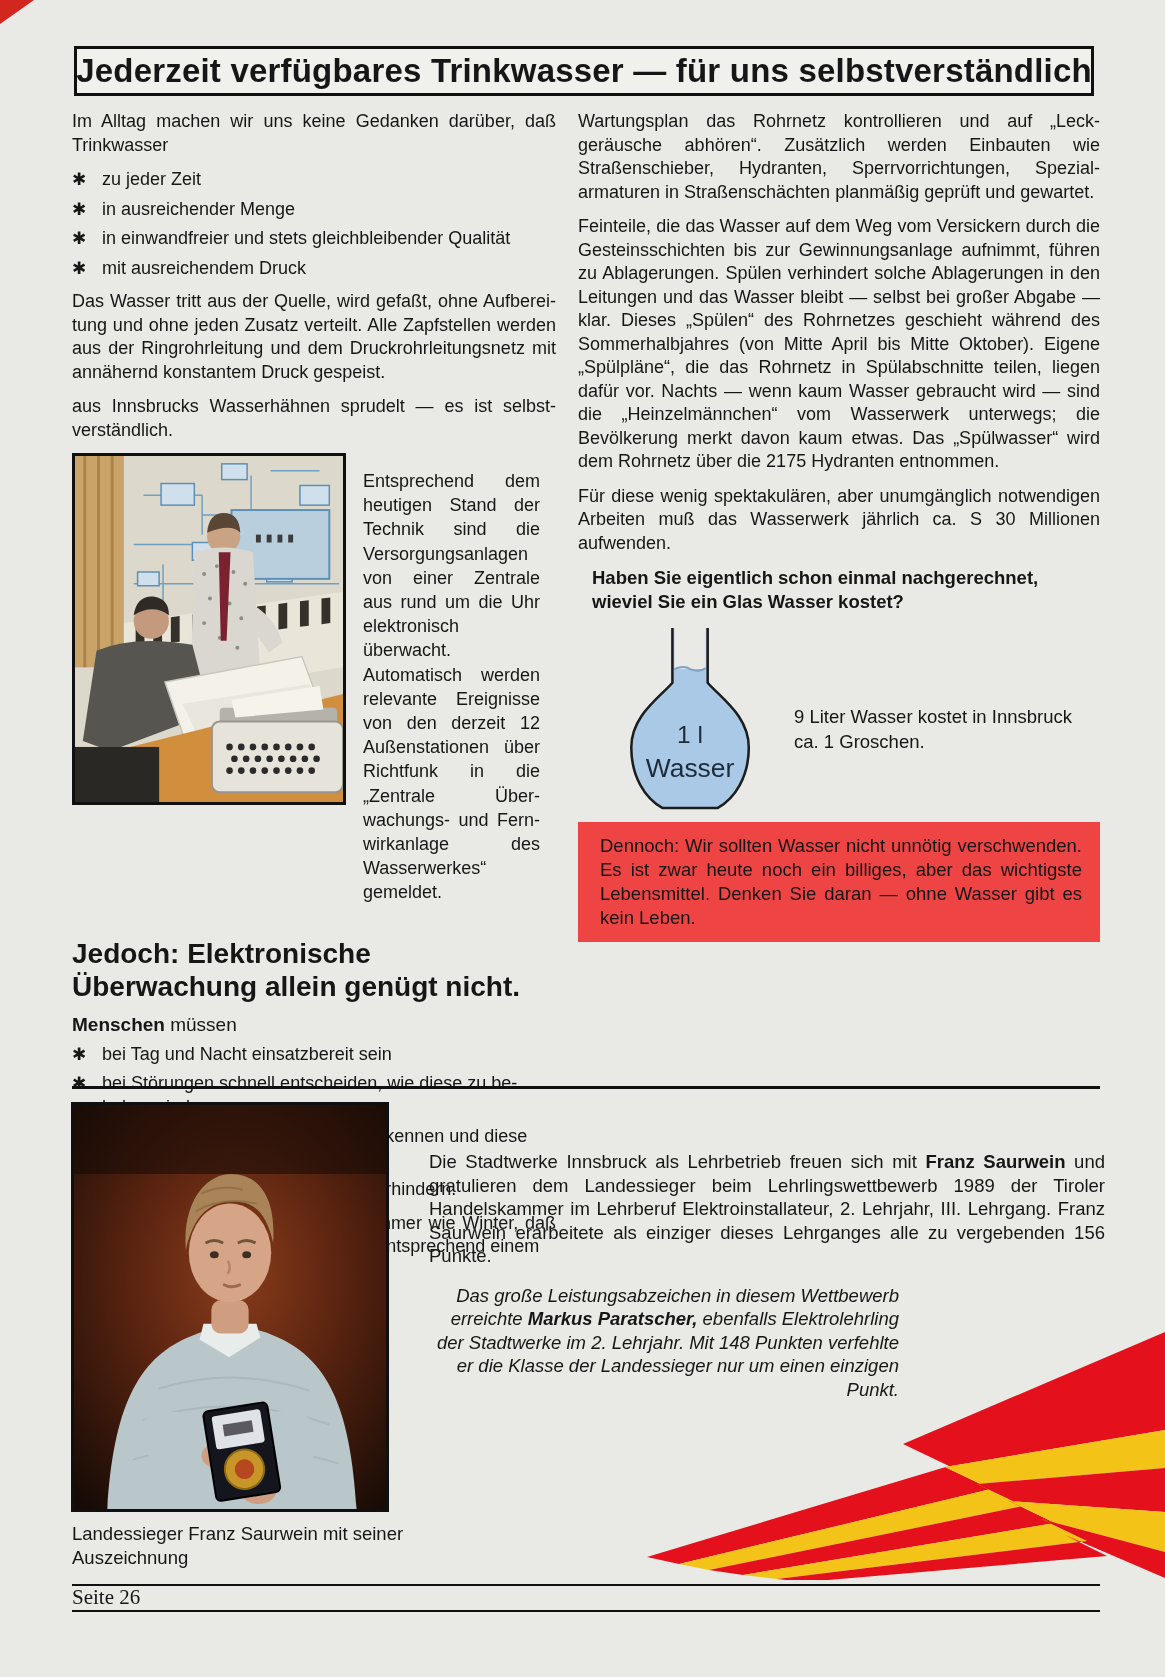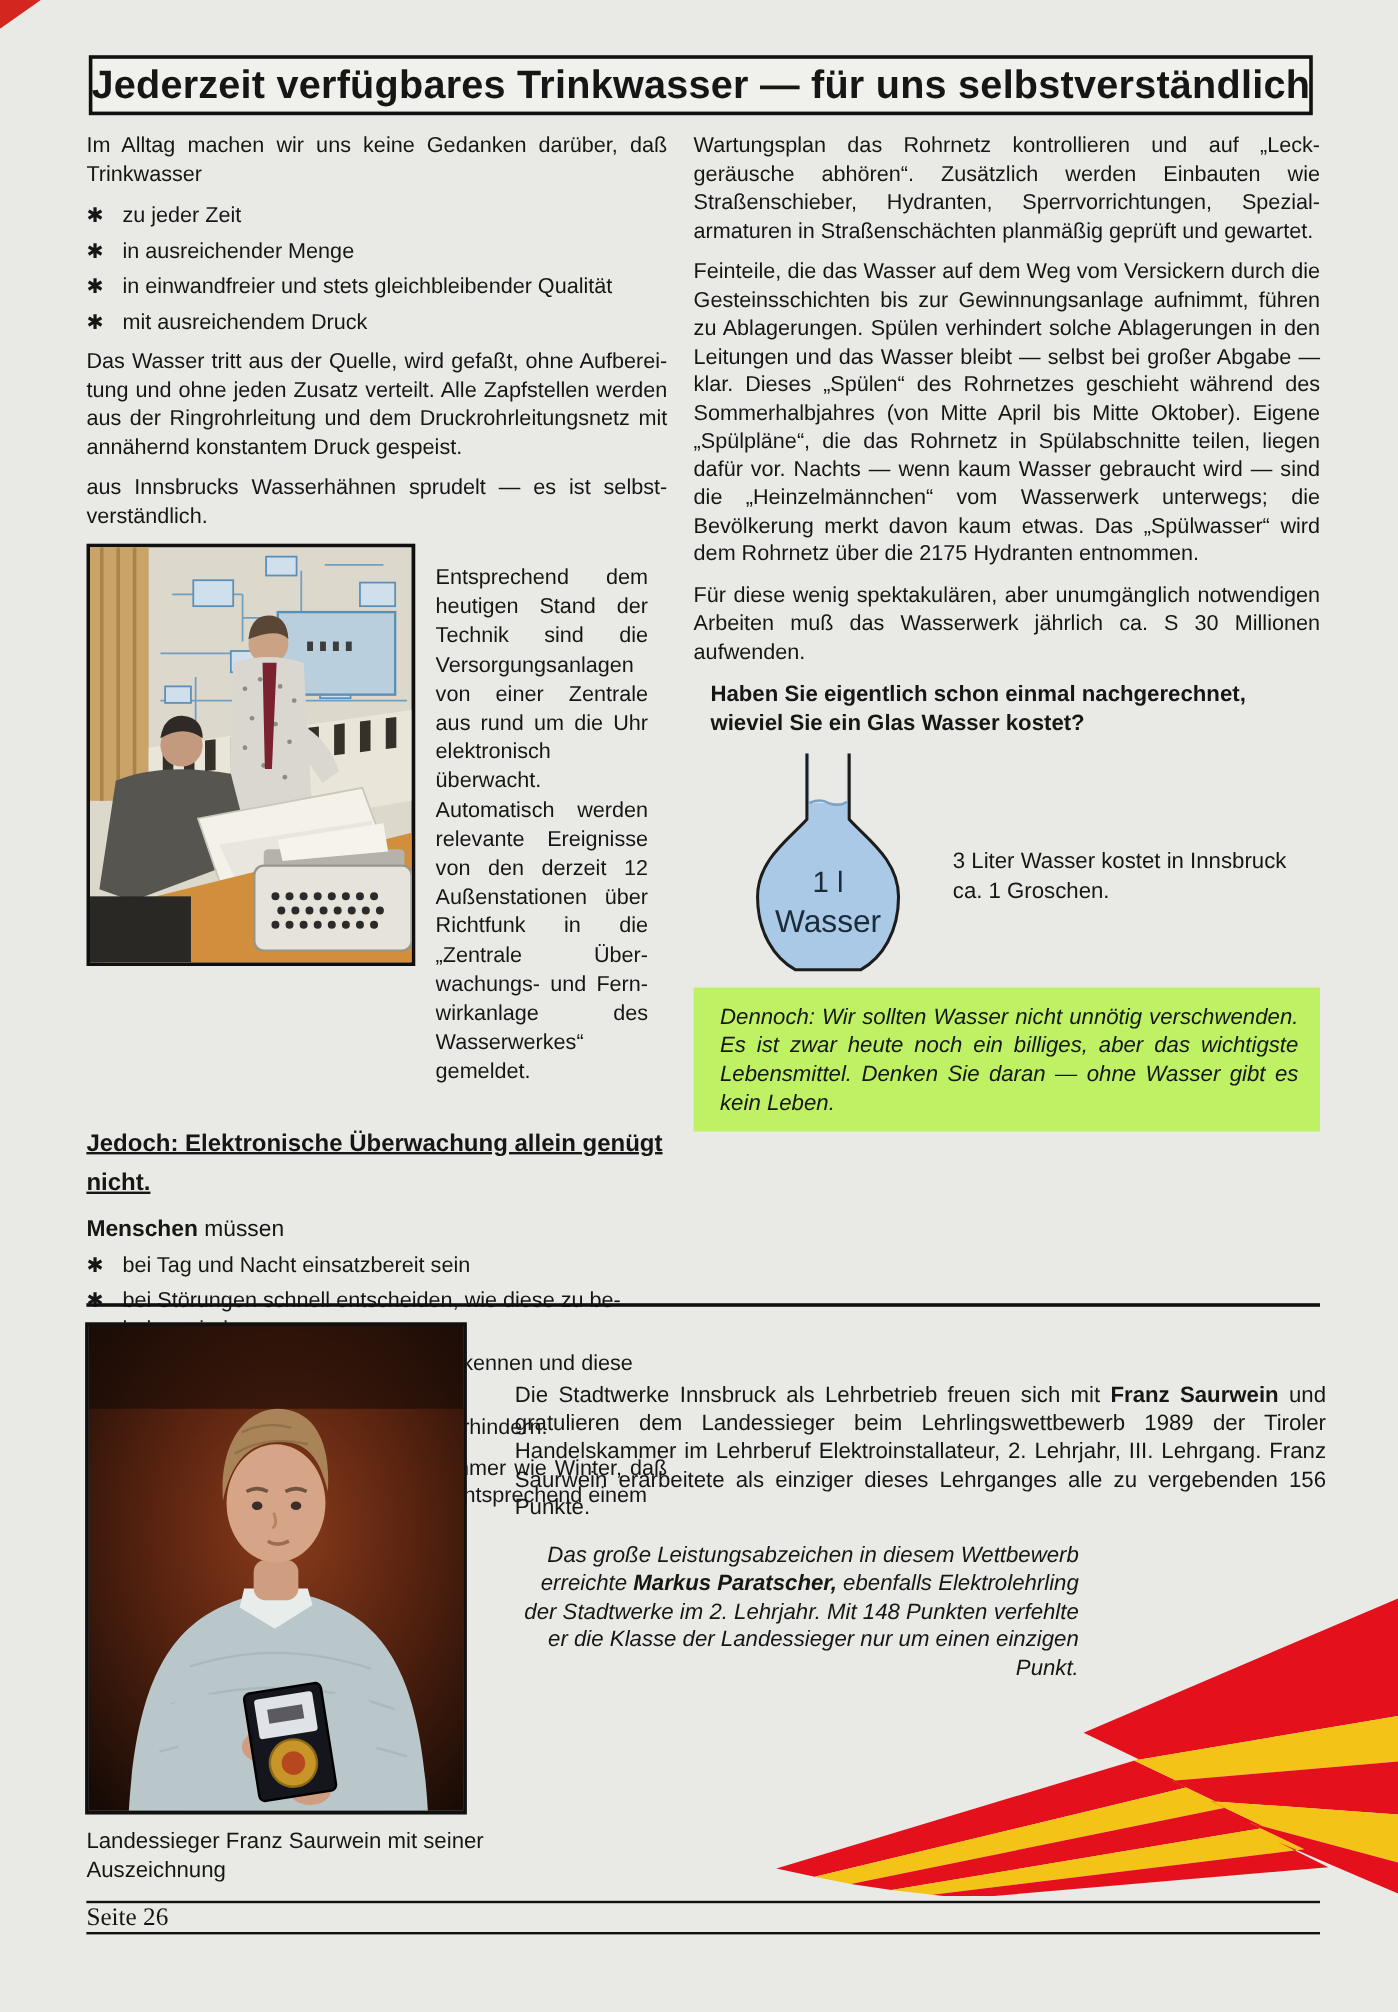--- a/index.html
+++ b/index.html
@@ -26,32 +26,32 @@
   .bullet-row .star{width:30px;flex:0 0 30px;font-size:17px;line-height:23.5px;}
   .bullet-row .btxt{flex:1;font-size:18px;text-align:left;}
   .bullets{margin:4px 0 10px;}
 
   .photo-frame{border:3px solid #101010;background:#777;box-sizing:border-box;}
   .photo1-block{margin:8px 0 14px;overflow:hidden;}
   .photo1{float:left;width:274px;height:352px;margin-right:17px;}
   .photo1 svg{display:block;width:100%;height:100%;}
   .photo1-text{overflow:hidden;margin:16px;font-size:18px;line-height:24.2px;text-align:justify;}
 
-  h2.sect{margin:16px 0 10px;font-size:20px;line-height:33px;font-weight:700;text-decoration:underline;}
+  h2.sect{margin:16px 0 10px;font-size:28px;line-height:33px;font-weight:700;}
   .lead-line{margin:0 0 6px;font-size:19px;line-height:24px;}
 
   p.question{margin:8px 14px 4px;font-size:18.5px;line-height:24px;font-weight:700;text-align:left;}
 
   .flask-row{display:flex;margin:10px 0 6px;}
   .flask-wrap{flex:0 0 150px;margin-left:44px;}
   .flask-caption{margin-left:22px;padding-top:80px;font-size:18.5px;line-height:25px;width:300px;}
 
   .notice{
-    background:#bef264;padding:12px 18px 12px 22px;margin-top:6px;
-    font-style:italic;font-size:18.5px;line-height:24px;text-align:justify;
+    background:#ef4444;padding:12px 18px 12px 22px;margin-top:6px;
+    font-size:18.5px;line-height:24px;text-align:justify;
   }
 
   .divider{position:absolute;left:72px;top:1086px;width:1028px;height:2.5px;background:#101010;}
 
   .photo2{position:absolute;left:71px;top:1102px;width:318px;height:410px;}
   .photo2 svg{display:block;width:100%;height:100%;}
   .photo2-caption{position:absolute;left:72px;top:1522px;width:340px;font-size:18.5px;line-height:24px;}
 
   .bottom-text{position:absolute;left:429px;top:1150px;width:676px;}
   .bottom-text p.p1{margin:0;font-size:18.5px;line-height:23.5px;text-align:justify;}
@@ -253,21 +253,21 @@
         <path d="M50,46 Q60,42 66,46 Q76,50 82,45" stroke="#7ba2c4" stroke-width="2" fill="none"></path>
         <path d="M48,4 L48,60 C34,76 6,94 6,126 C6,156 20,178 38,188 L94,188 C112,178 126,156 126,126 C126,94 98,76 84,60 L84,4" fill="none" stroke-width="2.6" stroke="#1d1d1d"></path>
         <text x="66" y="122" text-anchor="middle" font-family="Liberation Sans, sans-serif" font-size="25" fill="#1c2b3a">
           <tspan>1 l</tspan>
         </text>
         <text x="66" y="156" text-anchor="middle" font-family="Liberation Sans, sans-serif" font-size="27" fill="#1c2b3a">
           <tspan>Wasser</tspan>
         </text>
       </svg>
     </div>
-    <div class="flask-caption">3 Liter Wasser kostet in Innsbruck ca. 1 Groschen.</div>
+    <div class="flask-caption">9 Liter Wasser kostet in Innsbruck ca. 1 Groschen.</div>
   </div>
 
   <div class="notice">Dennoch: Wir sollten Wasser nicht unnötig verschwen­den. Es ist zwar heute noch ein billiges, aber das wich­tigste Lebensmittel. Denken Sie daran — ohne Wasser gibt es kein Leben.</div>
 </div>
 
 <div class="divider"></div>
 
 <div class="photo2 photo-frame">
   <svg viewBox="0 0 318 410" preserveAspectRatio="none">
     <defs>

